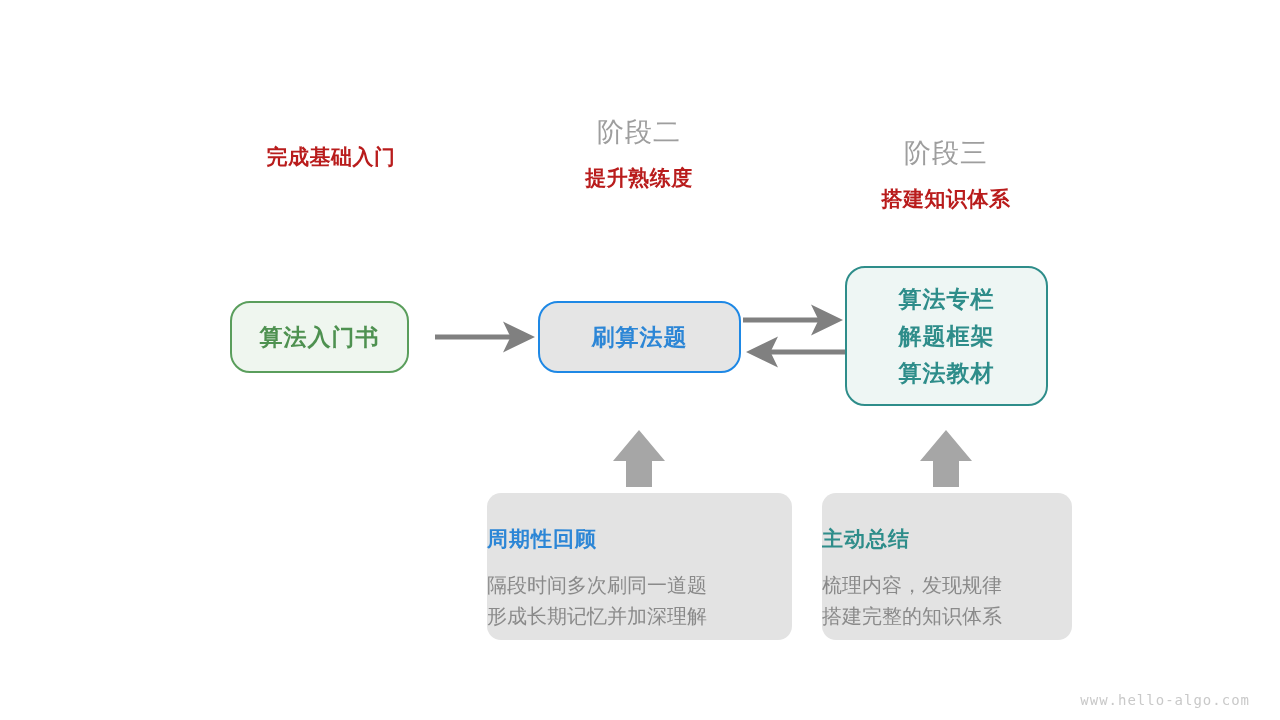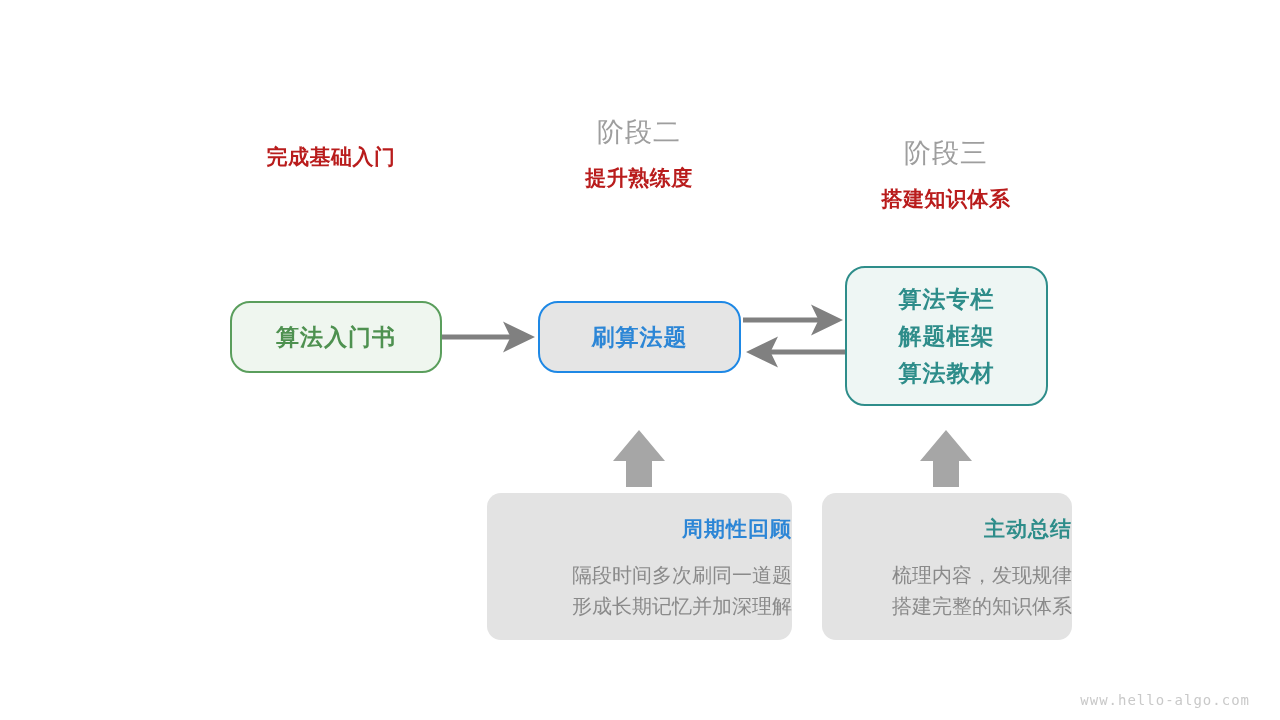--- a/index.html
+++ b/index.html
@@ -82,22 +82,22 @@
   }
 
   
   .note {
     position: absolute;
     box-sizing: border-box;
     background: #e3e3e3;
     border-radius: 14px;
     display: flex;
     flex-direction: column;
-    align-items: flex-end;
-    padding-top: 22px;
+    align-items: flex-start;
+    padding-top: 32px;
   }
   .note-title {
     font-size: 21px;
     font-weight: bold;
     letter-spacing: 1px;
     white-space: nowrap;
   }
   .note-title.blue { color: #2c86d6; }
   .note-title.teal { color: #2e8d8a; }
   .note-body {
@@ -168,21 +168,21 @@
 
     <g>
       <path d="M639,430 L665,461 L652,461 L652,487 L626,487 L626,461 L613,461 Z" fill="#a6a6a6"></path>
     </g>
 
     <g>
       <path d="M946,430 L972,461 L959,461 L959,487 L933,487 L933,461 L920,461 Z" fill="#a6a6a6"></path>
     </g>
   </svg>
 
-  <div class="node node-green" style="left:230px; top:301px; width:212px; height:72px;">
+  <div class="node node-green" style="left:230px; top:301px; width:179px; height:72px;">
     <div class="node-line">算法入门书</div>
   </div>
 
   <div class="node node-blue" style="left:538px; top:301px; width:203px; height:72px;">
     <div class="node-line">刷算法题</div>
   </div>
 
   <div class="node node-teal" style="left:845px; top:266px; width:203px; height:140px;">
     <div class="node-line">算法专栏</div>
     <div class="node-line">解题框架</div>

